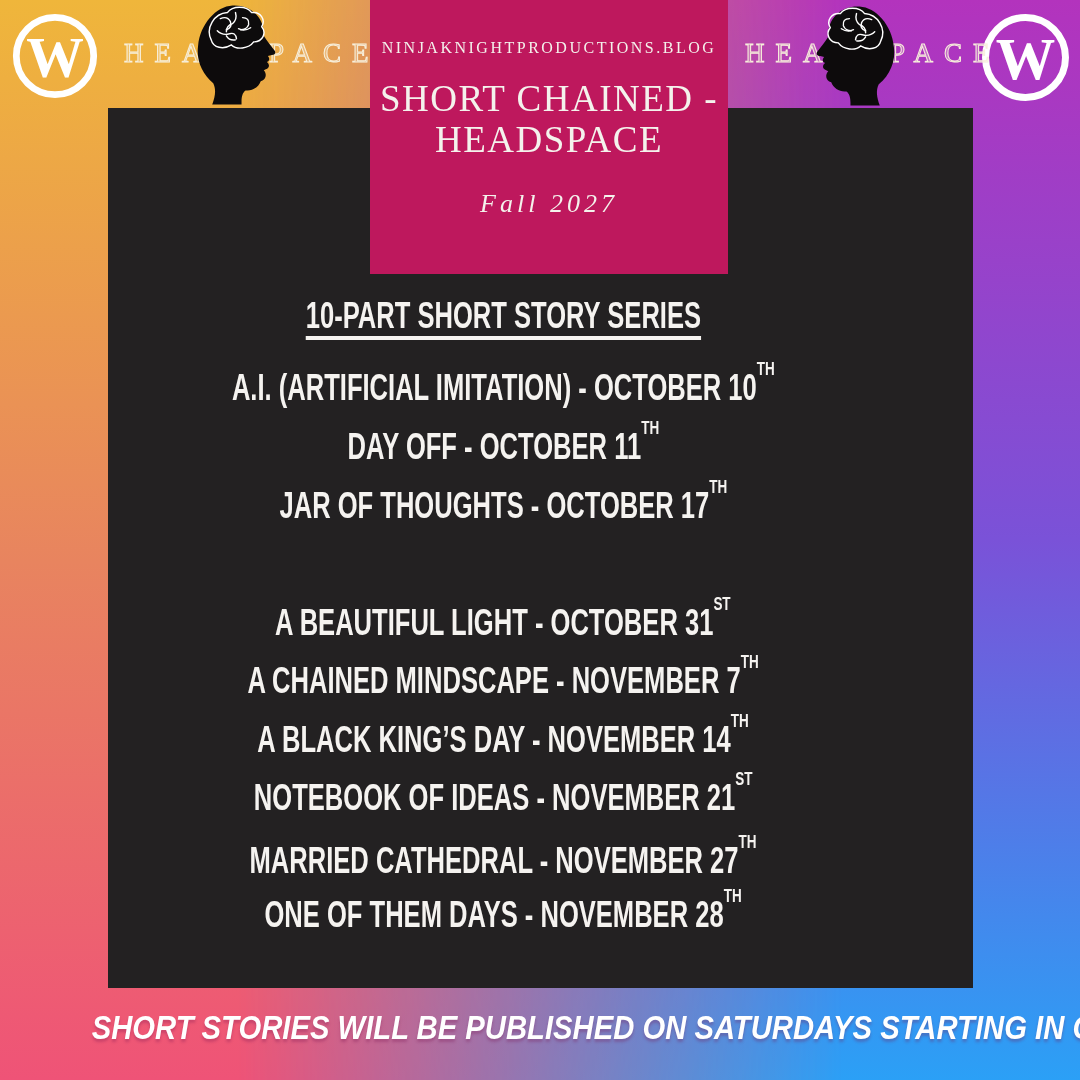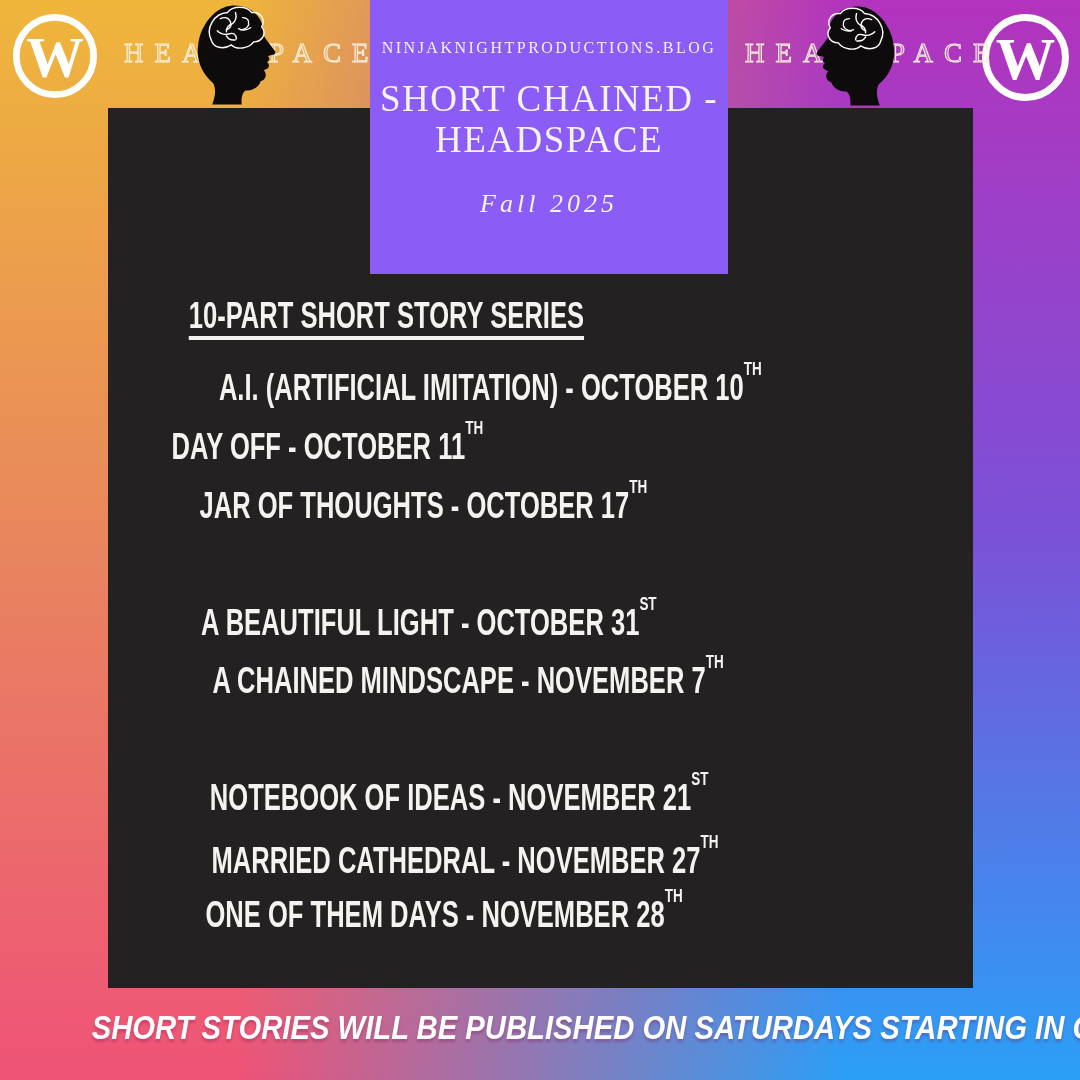--- a/index.html
+++ b/index.html
@@ -22,33 +22,33 @@
     font-family:"Liberation Serif",serif;font-size:27px;line-height:27px;
     letter-spacing:11px;font-weight:normal;
     color:rgba(250,243,222,0.30);-webkit-text-stroke:1px #f7efdb;}
   .hs-left-text{left:124px;}
   .hs-right-text{left:745px;}
   .head{position:absolute;width:96px;height:102px;}
   .head-left{left:190px;top:3px;}
   .head-right{left:806px;top:4px;transform:scaleX(-1);}
   
   .card{position:absolute;left:370px;top:0;width:358px;height:274px;
-    background:#8b5cf6;color:#f4f2ec;text-align:center;
+    background:#be185d;color:#f4f2ec;text-align:center;
     font-family:"Liberation Serif",serif;}
   .card-url{position:absolute;left:0;right:0;top:38px;font-size:16px;
     letter-spacing:2.5px;line-height:20px;}
   .card-title{position:absolute;left:0;right:0;top:78px;font-size:37px;
     letter-spacing:1.5px;line-height:41px;}
   .card-season{position:absolute;left:0;right:0;top:189px;font-size:26px;
     font-style:italic;letter-spacing:4px;}
   
   .panel{position:absolute;left:108px;top:108px;width:865px;height:880px;
     background:#232122;}
   .line{position:absolute;left:108px;width:790px;height:44px;line-height:44px;
-    color:#f5f3f0;font-weight:bold;font-size:36px;
+    text-align:center;color:#f5f3f0;font-weight:bold;font-size:36px;
     white-space:nowrap;}
   .cond{display:inline-block;transform:scaleX(0.71);transform-origin:50% 50%;
     white-space:nowrap;}
   .heading-line{top:294px;}
   .heading-line .cond{text-decoration:underline;text-decoration-thickness:4px;
     text-underline-offset:8px;}
   .ord{font-size:19px;position:relative;top:-12px;letter-spacing:0;}
   .r0{top:359px}.r1{top:418px}.r2{top:477px}.r3{top:535px}.r4{top:594px}
   .r5{top:652px}.r6{top:711px}.r7{top:769px}.r8{top:832px}.r9{top:886px}
   
@@ -104,21 +104,21 @@
   </svg>
 
   <div class="panel"></div>
 
   <div class="card">
     <div class="card-url">NINJAKNIGHTPRODUCTIONS.BLOG</div>
     <div class="card-title">
       <div>SHORT CHAINED -</div>
       <div>HEADSPACE</div>
     </div>
-    <div class="card-season">Fall 2025</div>
+    <div class="card-season">Fall 2027</div>
   </div>
 
   <div class="line heading-line">
     <span class="cond">10-PART SHORT STORY SERIES</span>
   </div>
 
   <div class="line r0">
     <span class="cond"><span>A.I. (ARTIFICIAL IMITATION) - OCTOBER 10</span><sup class="ord">TH</sup></span>
   </div>
   <div class="line r1">
@@ -126,20 +126,23 @@
   </div>
   <div class="line r2">
     <span class="cond"><span>JAR OF THOUGHTS - OCTOBER 17</span><sup class="ord">TH</sup></span>
   </div>
   <div class="line r4">
     <span class="cond"><span>A BEAUTIFUL LIGHT - OCTOBER 31</span><sup class="ord">ST</sup></span>
   </div>
   <div class="line r5">
     <span class="cond"><span>A CHAINED MINDSCAPE - NOVEMBER 7</span><sup class="ord">TH</sup></span>
   </div>
+  <div class="line r6">
+    <span class="cond"><span>A BLACK KING’S DAY - NOVEMBER 14</span><sup class="ord">TH</sup></span>
+  </div>
   <div class="line r7">
     <span class="cond"><span>NOTEBOOK OF IDEAS - NOVEMBER 21</span><sup class="ord">ST</sup></span>
   </div>
   <div class="line r8">
     <span class="cond"><span>MARRIED CATHEDRAL - NOVEMBER 27</span><sup class="ord">TH</sup></span>
   </div>
   <div class="line r9">
     <span class="cond"><span>ONE OF THEM DAYS - NOVEMBER 28</span><sup class="ord">TH</sup></span>
   </div>
 

